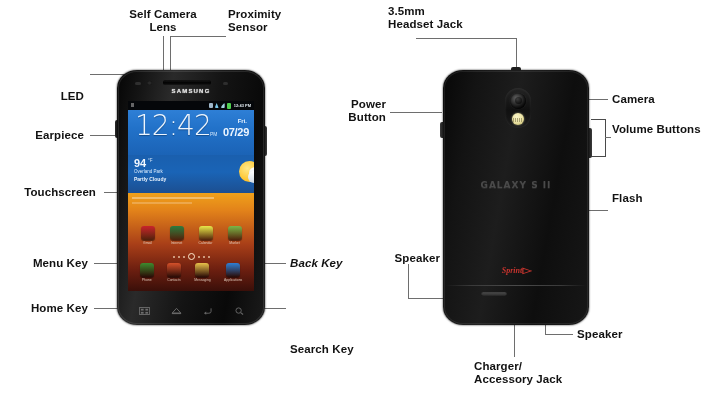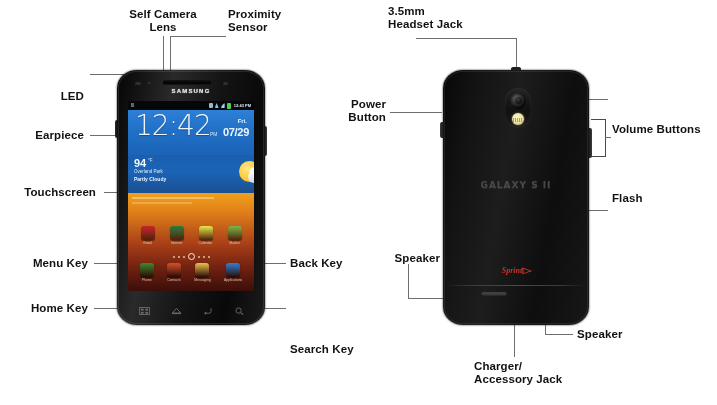--- a/index.html
+++ b/index.html
@@ -153,26 +153,27 @@
 Sensor</div>
   <div class="label" style="left:388px;top:5px;width:130px;">3.5mm
 Headset Jack</div>
 
   <div class="label lab-r" style="left:0px;top:68px;width:84px;margin-top:22px;">LED</div>
   <div class="label lab-r" style="left:0px;top:129px;width:84px;">Earpiece</div>
   <div class="label lab-r" style="left:0px;top:186px;width:96px;">Touchscreen</div>
   <div class="label lab-r" style="left:0px;top:257px;width:88px;">Menu Key</div>
   <div class="label lab-r" style="left:0px;top:302px;width:88px;">Home Key</div>
 
-  <div class="label" style="left:290px;top:257px;width:90px;">Back Key</div>
+  <div class="label" style="left:290px;top:257px;width:90px;font-style:italic;">Back Key</div>
   <div class="label" style="left:290px;top:302px;width:100px;margin-top:41px;">Search Key</div>
   <div class="label lab-r" style="left:318px;top:98px;width:68px;">Power
 Button</div>
   <div class="label lab-r" style="left:355px;top:252px;width:85px;">Speaker</div>
 
+  <div class="label" style="left:612px;top:93px;width:95px;">Camera</div>
   <div class="label" style="left:612px;top:123px;width:105px;">Volume Buttons</div>
   <div class="label" style="left:612px;top:192px;width:90px;">Flash</div>
   <div class="label" style="left:577px;top:328px;width:95px;">Speaker</div>
   <div class="label" style="left:474px;top:360px;width:120px;">Charger/
 Accessory Jack</div>
 
   <div class="ldr v" style="left:163px;top:36px;height:44px;"></div>
 
   <div class="ldr h" style="left:170px;top:36px;width:56px;"></div>
   <div class="ldr v" style="left:170px;top:36px;height:44px;"></div>

